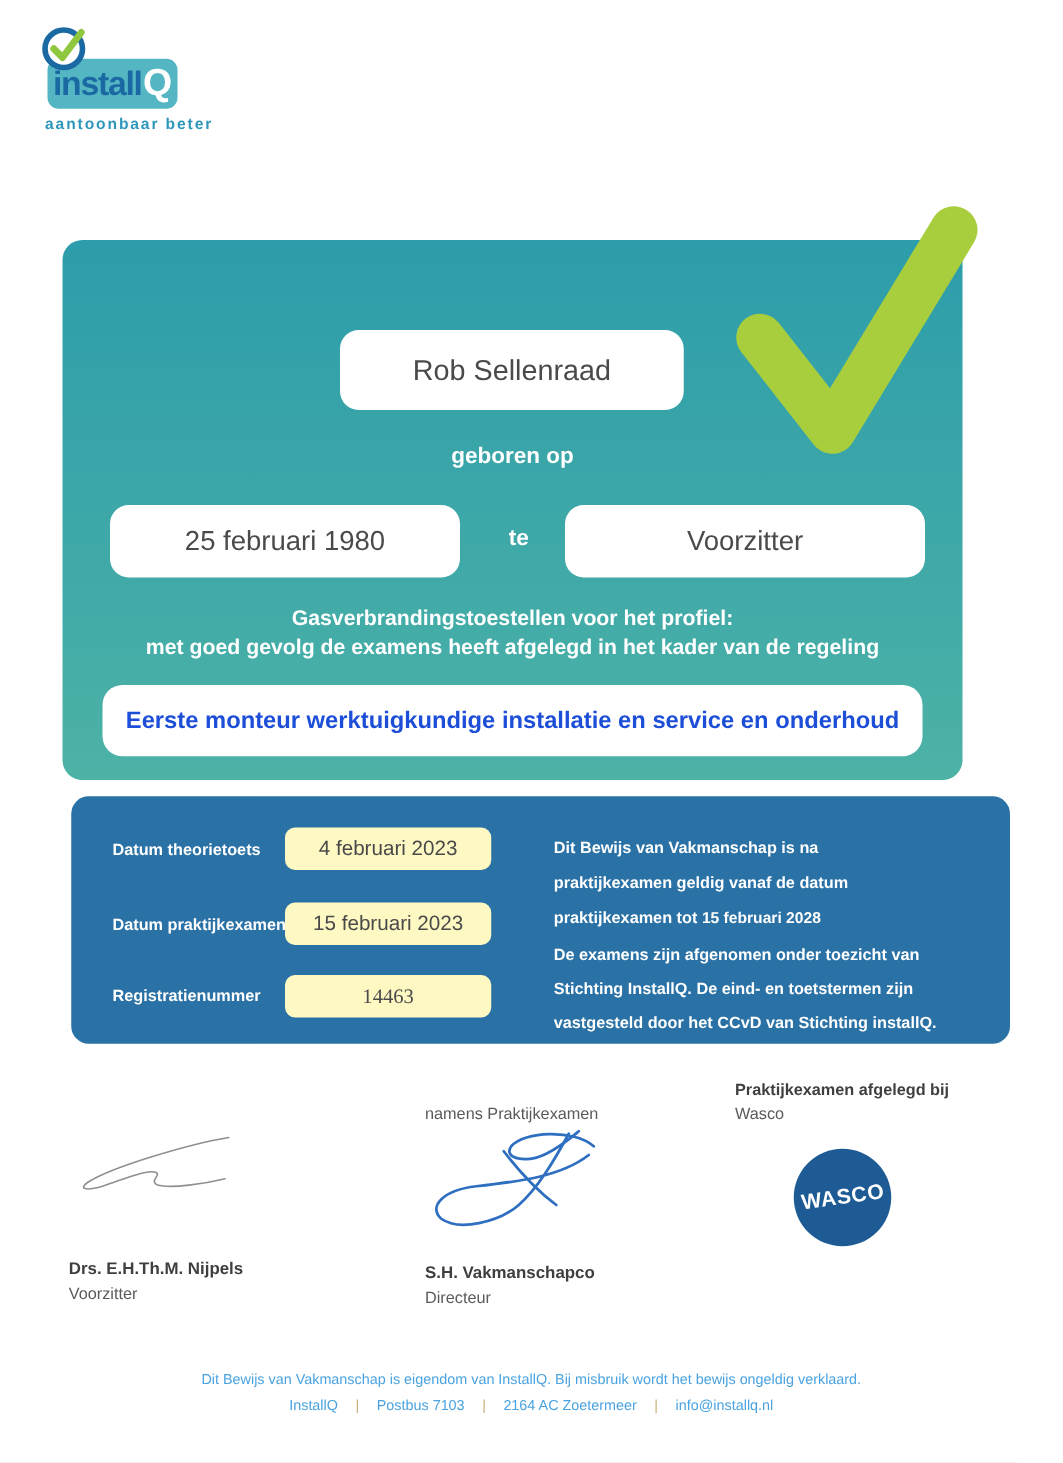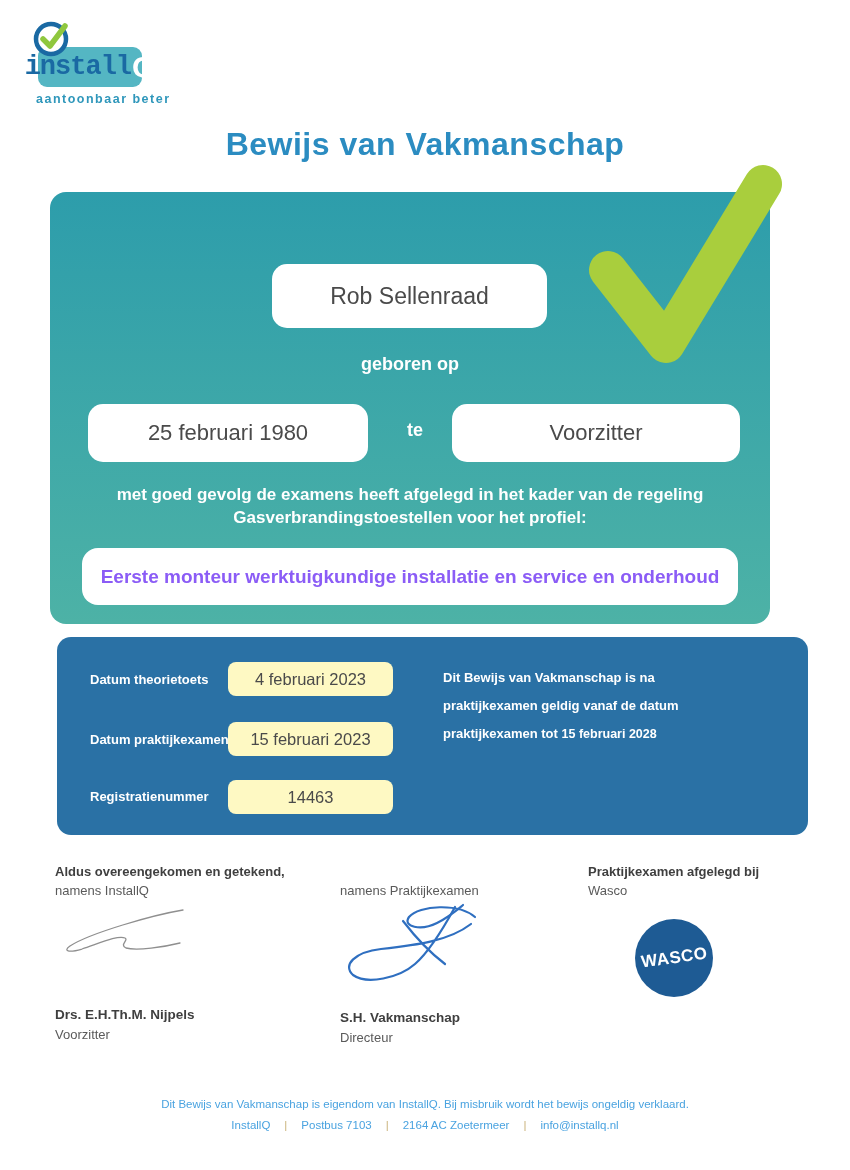--- a/index.html
+++ b/index.html
@@ -13,21 +13,21 @@
     overflow: hidden;
   }
 
   
   .logo { position: absolute; left: 28px; top: 14px; width: 150px; height: 96px; }
   .logo-box {
     position: absolute; left: 10px; top: 33px; width: 104px; height: 40px;
     background: var(--logo-box); border-radius: 9px;
     display: flex; align-items: center; justify-content: center;
   }
-  .logo-install { color: var(--logo-text); font-weight: bold; font-size: 27px; letter-spacing: -1px; font-family: Liberation Mono, monospace; }
+  .logo-install { color: var(--logo-text); font-weight: bold; font-size: 27px; letter-spacing: -1px; }
   .logo-q { color: #ffffff; font-weight: bold; font-size: 30px; margin-left: 1px; }
   .logo-check-icon { position: absolute; left: 2px; top: 2px; width: 44px; height: 44px; }
   .logo-tagline {
     position: absolute; left: 8px; top: 78px; width: 140px;
     color: var(--tagline); font-weight: bold; font-size: 12.5px; letter-spacing: 1.5px;
   }
 
   
   .title {
     position: absolute; left: 0; top: 126px; width: 100%;
@@ -60,21 +60,21 @@
     position: absolute; left: 345px; top: 228px; width: 40px;
     text-align: center; color: #ffffff; font-weight: bold; font-size: 18px;
   }
   .place-box  { left: 402px; top: 212px; width: 288px; height: 58px; }
   .statement {
     position: absolute; left: 30px; top: 291px; width: 660px;
     text-align: center; color: #ffffff; font-weight: bold; font-size: 17px; line-height: 23px;
   }
   .profile-box {
     left: 32px; top: 356px; width: 656px; height: 57px;
-    font-size: 19px; font-weight: bold; color: #8b5cf6; border-radius: 16px;
+    font-size: 19px; font-weight: bold; color: #1d4ed8; border-radius: 16px;
   }
 
   
   .big-check { position: absolute; left: 578px; top: 148px; width: 212px; height: 224px; }
   .big-check polyline, .logo-check-icon polyline { fill: none; stroke-linecap: round; stroke-linejoin: round; }
   .big-check polyline { stroke: var(--check-green); stroke-width: 38; }
 
   
   .details-panel {
     position: absolute; left: 57px; top: 637px; width: 751px; height: 198px;
@@ -85,21 +85,21 @@
     color: #ffffff; font-weight: bold; font-size: 13px;
   }
   .detail-box {
     position: absolute; left: 171px; width: 165px; height: 34px;
     background: #fef9c3; border-radius: 8px;
     display: flex; align-items: center; justify-content: center;
     color: var(--box-text); font-size: 16.5px;
   }
   .dl-0 { top: 35px; } .db-0 { top: 25px; }
   .dl-1 { top: 95px; } .db-1 { top: 85px; }
-  .dl-2 { top: 152px; } .db-2 { top: 143px; }
+  .dl-2 { top: 152px; } .db-2 { top: 143px; font-family: Liberation Serif, serif; }
   .panel-text {
     position: absolute; left: 386px; width: 308px;
     color: #ffffff; font-weight: bold; font-size: 13px;
   }
   .pt-1 { top: 27px; line-height: 28px; }
   .pt-2 { top: 113px; line-height: 27px; }
   .validity-date { font-size: 12.5px; }
 
   
   .sig-heading { font-size: 13px; font-weight: bold; color: #3f3f3f; line-height: 19px; }
@@ -140,37 +140,36 @@
       <span class="logo-install">install</span>
         <span class="logo-q">Q</span>
     </div>
     <svg class="logo-check-icon" viewBox="0 0 44 44">
       <circle cx="21" cy="23" r="15" fill="#ffffff" stroke="#1a69a3" stroke-width="4.5"></circle>
       <polyline points="13,23 20,30 35,10" fill="none" stroke="#8fc73e" stroke-width="5.5" stroke-linecap="round" stroke-linejoin="round"></polyline>
     </svg>
     <div class="logo-tagline">aantoonbaar beter</div>
   </div>
 
-  <div class="title">Bewijs van Vakmanschap</div>
 
   <div class="cert-card">
     <div class="white-box name-box">
       <span>Rob Sellenraad</span>
     </div>
     <div class="born-label">geboren op</div>
     <div class="white-box date-box">
       <span>25 februari 1980</span>
     </div>
     <div class="te-label">te</div>
     <div class="white-box place-box">
       <span>Voorzitter</span>
     </div>
     <div class="statement">
+      <span style="display:block">Gasverbrandingstoestellen voor het profiel:</span>
       <span style="display:block">met goed gevolg de examens heeft afgelegd in het kader van de regeling</span>
-      <span style="display:block">Gasverbrandingstoestellen voor het profiel:</span>
     </div>
     <div class="white-box profile-box">
       <span>Eerste monteur werktuigkundige installatie en service en onderhoud</span>
     </div>
   </div>
 
   <svg class="big-check" viewBox="0 0 212 224">
     <polyline points="30,122 88,196 185,36"></polyline>
   </svg>
 
@@ -183,44 +182,41 @@
     <div class="detail-box db-1">
       <span>15 februari 2023</span>
     </div>
     <div class="detail-label dl-2">Registratienummer</div>
     <div class="detail-box db-2">
       <span>14463</span>
     </div>
     <div class="panel-text pt-1">
       <span>Dit Bewijs van Vakmanschap is na praktijkexamen geldig vanaf de datum praktijkexamen tot </span><span class="validity-date">15 februari 2028</span>
     </div>
-  </div>
-
-  <div class="sig-col-left">
-    <div class="sig-heading">Aldus overeengekomen en getekend,</div>
-    <div class="sig-sub">namens InstallQ</div>
-  </div>
+    <div class="panel-text pt-2">De examens zijn afgenomen onder toezicht van Stichting InstallQ. De eind- en toetstermen zijn vastgesteld door het CCvD van Stichting installQ.</div>
+  </div>
+
   <svg class="sig-scribble-left" viewBox="0 0 130 55">
     <path d="M125,8 C95,13 32,31 12,44 C5,49 10,51 24,47 C42,41 60,33 67,36 C71,38 61,43 68,46 C79,49 106,45 122,41"></path>
   </svg>
   <div class="sig-caption-left">
     <div class="sig-name">Drs. E.H.Th.M. Nijpels</div>
     <div class="sig-sub">Voorzitter</div>
   </div>
 
   <div class="sig-col-middle">
     <div class="sig-sub">namens Praktijkexamen</div>
   </div>
   <svg class="sig-scribble-middle" viewBox="0 0 175 105">
     <path d="M140,24 C124,10 84,12 74,24 C67,34 86,38 102,30 C114,24 122,17 128,12"></path>
     <path d="M120,14 C108,36 95,58 80,71 C64,85 32,92 18,82 C7,72 20,59 46,56 C82,52 114,48 136,31"></path>
     <path d="M68,28 C78,41 94,59 110,71"></path>
   </svg>
   <div class="sig-caption-middle">
-    <div class="sig-name">S.H. Vakmanschap</div>
+    <div class="sig-name">S.H. Vakmanschapco</div>
     <div class="sig-sub">Directeur</div>
   </div>
 
   <div class="sig-col-right">
     <div class="sig-heading">Praktijkexamen afgelegd bij</div>
     <div class="sig-sub">Wasco</div>
   </div>
   <div class="wasco-circle">
     <span>WASCO</span>
   </div>

